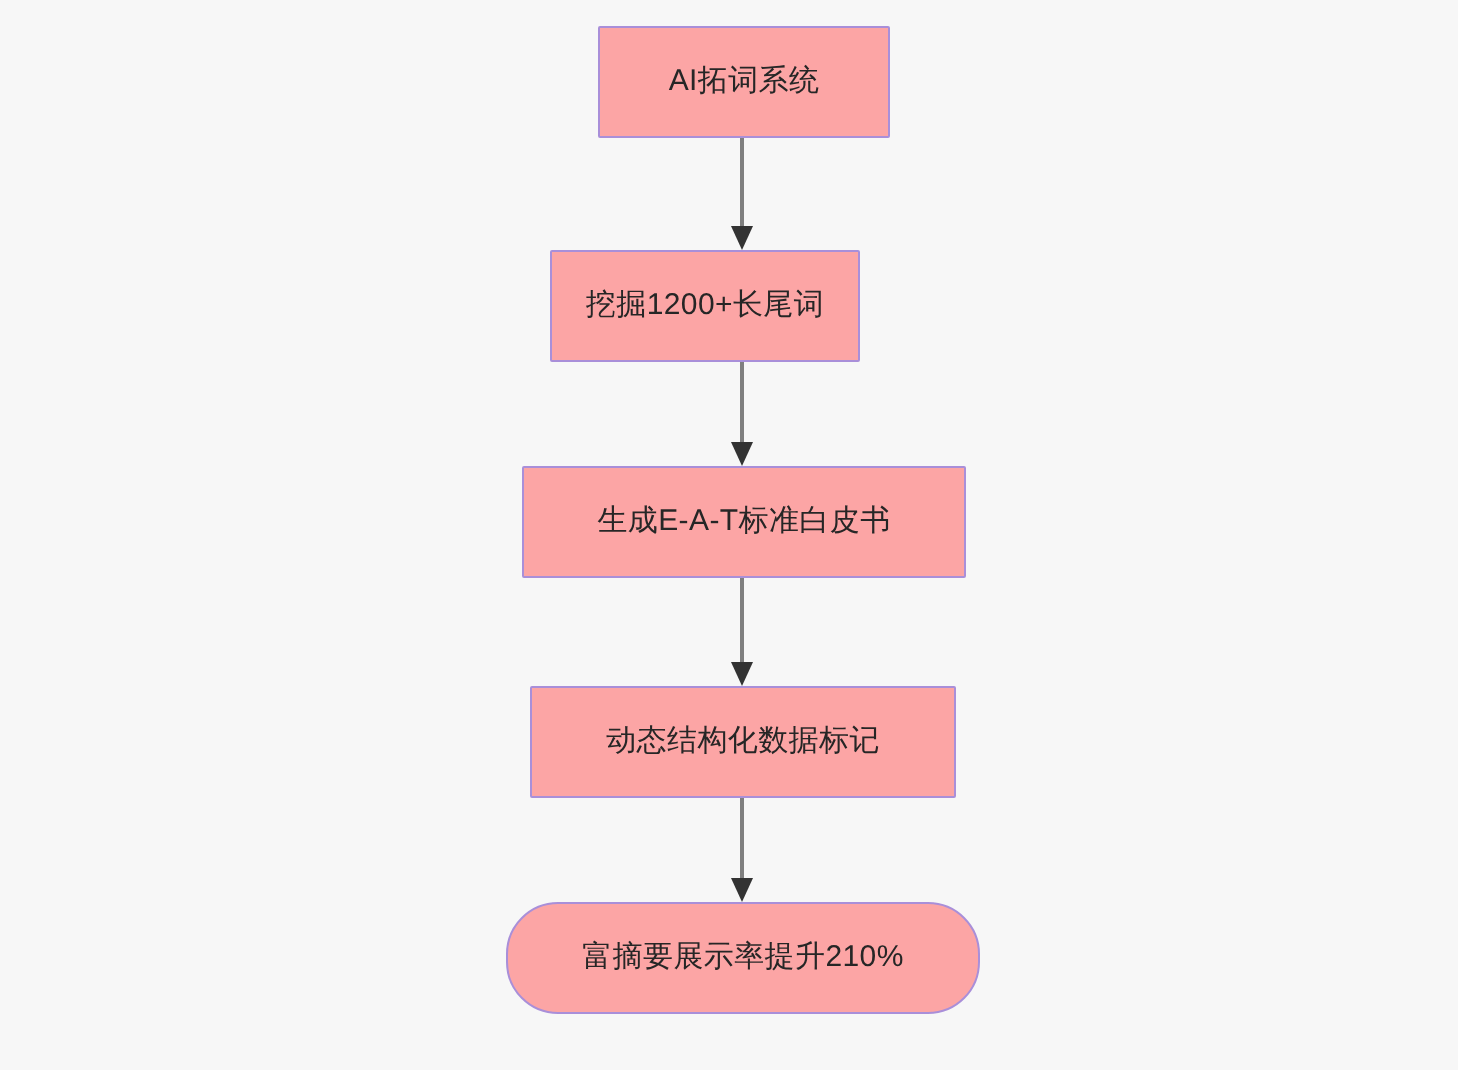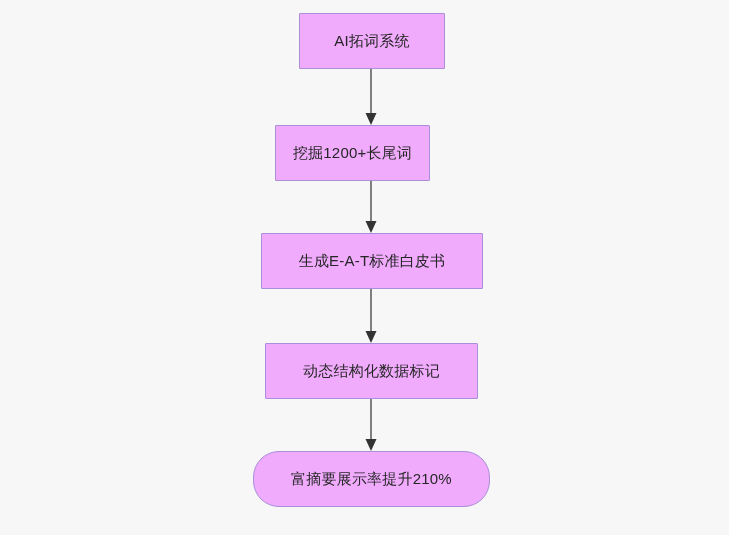--- a/index.html
+++ b/index.html
@@ -14,21 +14,21 @@
     overflow: hidden;
   }
   #flowchart {
     position: relative;
     width: 729px;
     height: 535px;
   }
   .node {
     position: absolute;
     box-sizing: border-box;
-    background: #f0abfc;
+    background: #fca5a5;
     border: 1.5px solid #a98fd9;
     border-radius: 1px;
     display: flex;
     align-items: center;
     justify-content: center;
     color: #262626;
     font-size: 15px;
     line-height: 1.2;
     letter-spacing: 0.2px;
     white-space: nowrap;

